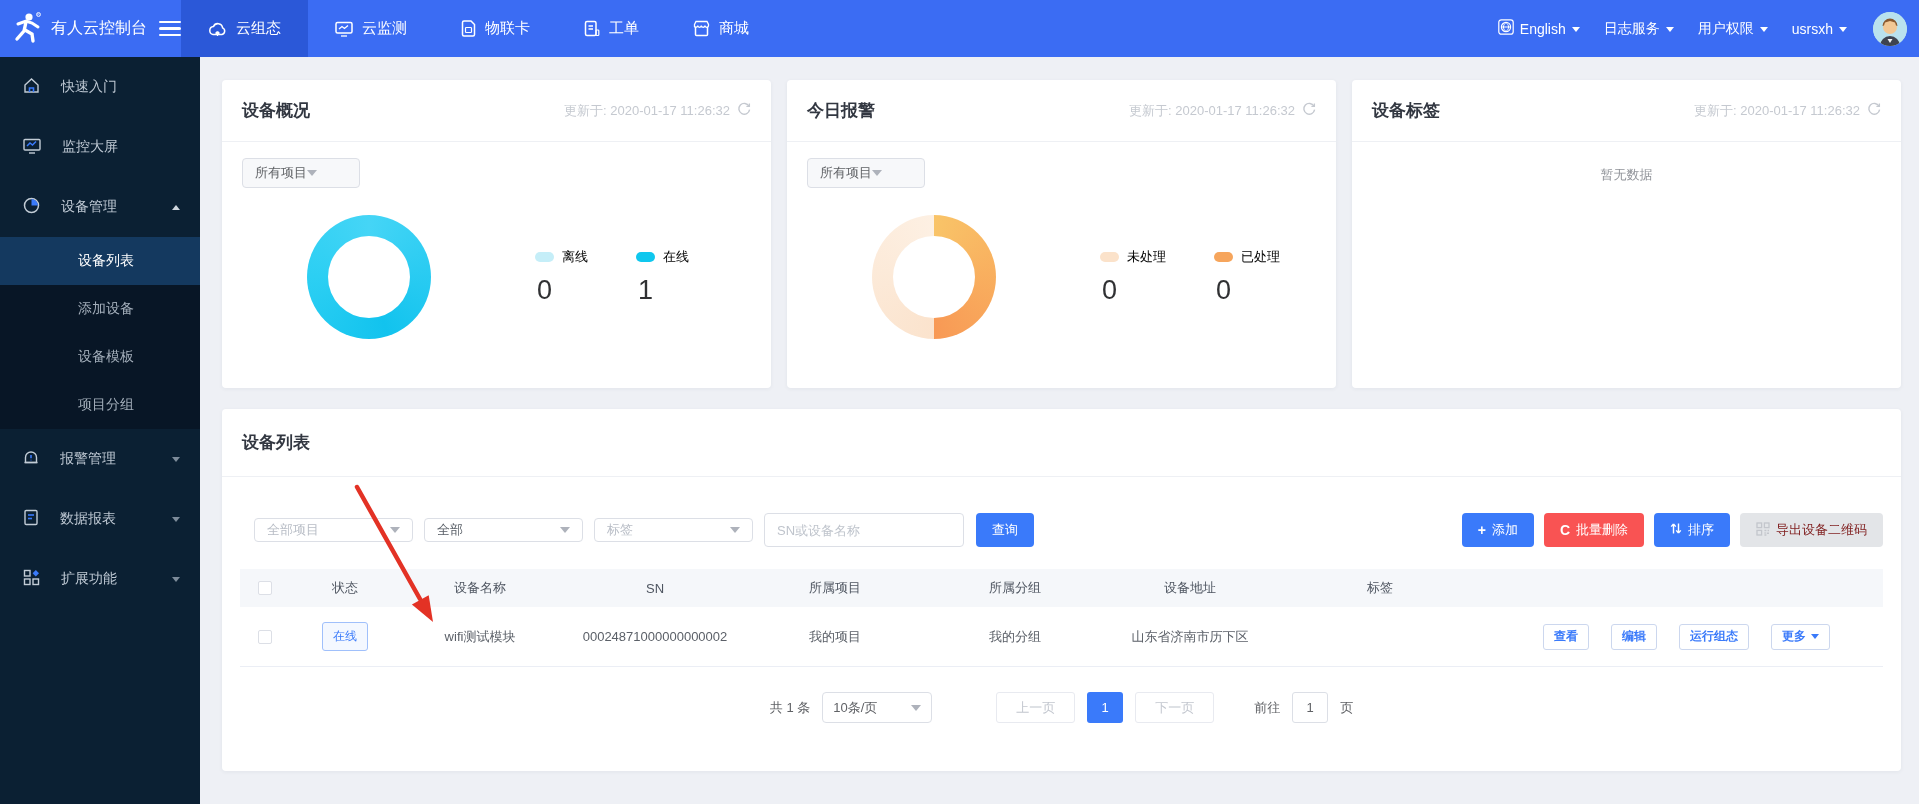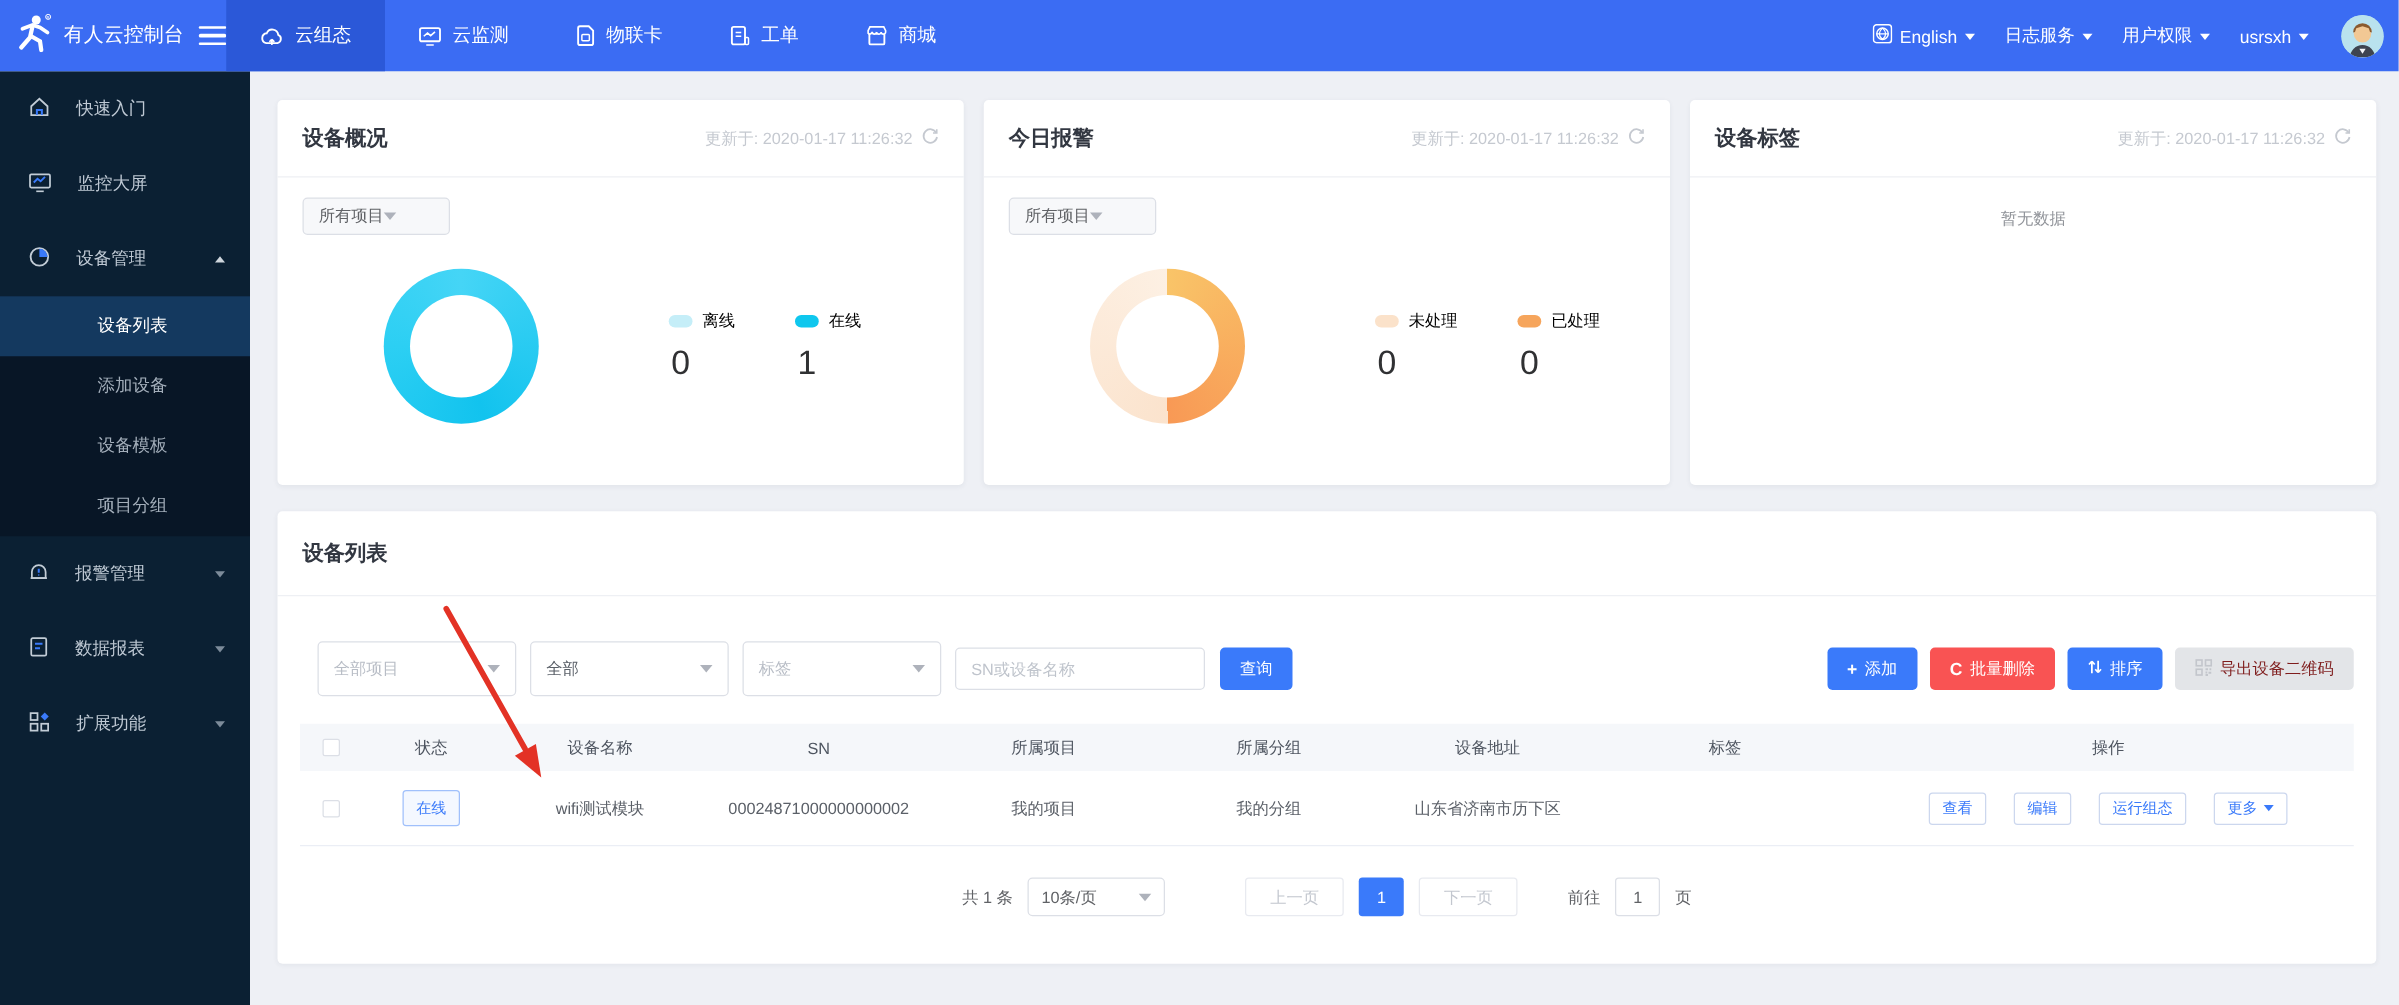--- a/index.html
+++ b/index.html
@@ -53,21 +53,21 @@
   .legend-top { display:flex; align-items:center; gap:8px; }
   .swatch { width:19px; height:10px; border-radius:5px; }
   .legend-label { font-size:13px; color:#000000; }
   .legend-num { font-size:27px; color:#303133; margin-top:9px; padding-left:2px; }
   .empty-text { text-align:center; font-size:13px; color:#909399; margin-top:24px; }
 
   
   .list-card { margin-top:21px; background:#fff; border-radius:4px; box-shadow:0 1px 4px rgba(31,45,61,.06); height:362px; position:relative; }
   .list-head { height:68px; display:flex; align-items:center; padding:0 20px; border-bottom:1px solid #eef0f4; }
   .toolbar { display:flex; align-items:center; margin:36px 18px 0 32px; }
-  .tb-select { width:159px; height:44px; border:1px solid #dcdfe6; border-radius:4px; background:#fff; display:flex; align-items:center; justify-content:space-between; padding:0 12px; font-size:13px; color:#b8bdc6; margin-right:11px; cursor:pointer; }
+  .tb-select { width:159px; height:24px; border:1px solid #dcdfe6; border-radius:4px; background:#fff; display:flex; align-items:center; justify-content:space-between; padding:0 12px; font-size:13px; color:#b8bdc6; margin-right:11px; cursor:pointer; }
   .tb-select.dark { color:#5a6068; }
   .tb-input { width:200px; height:34px; border:1px solid #dcdfe6; border-radius:4px; padding:0 12px; font-size:13px; color:#5a6068; margin-right:12px; outline:none; font-family:inherit; }
   .tb-input::placeholder { color:#bfc4cc; }
   .btn { height:34px; border:none; border-radius:4px; font-size:13px; color:#fff; display:flex; align-items:center; gap:6px; padding:0 16px; cursor:pointer; font-family:inherit; }
   .btn-blue { background:#3a7afa; }
   .btn-red { background:#f95353; }
   .btn-disabled { background:#e3e5e8; color:#7f1d1d; cursor:default; }
   .btn .ig { font-size:14px; font-weight:bold; line-height:1; }
   .tb-right { margin-left:auto; display:flex; gap:10px; }
 
@@ -81,21 +81,21 @@
   .col-name { width:160px; }
   .col-sn { width:190px; }
   .col-project { width:170px; }
   .col-group { width:190px; }
   .col-addr { width:160px; }
   .col-tag { width:220px; }
   .col-op { flex:1; }
   .checkbox { width:14px; height:14px; border:1px solid #dcdfe6; border-radius:2px; background:#fff; cursor:pointer; }
   .badge-online { display:inline-block; padding:5px 10px; border:1px solid #a0c0fb; color:#3a7afa; background:#f4f8ff; border-radius:3px; font-size:12px; }
   .op-group { display:flex; justify-content:center; align-items:center; gap:22px; }
-  .op-btn { height:26px; display:flex; align-items:center; gap:5px; padding:0 10px; background:#fff; border:1px solid #ccd7ee; border-radius:3px; color:#3a7afa; font-size:12px; cursor:pointer; font-family:inherit; }
+  .op-btn { height:26px; display:flex; align-items:center; gap:5px; padding:0 10px; background:#fff; border:1px solid #ccd7ee; border-radius:3px; color:#3a7afa; font-size:12px; cursor:pointer; font-family:inherit;font-weight:bold; }
   .caret-b { width:0; height:0; border-left:4px solid transparent; border-right:4px solid transparent; border-top:5px solid #3a7afa; }
 
   .pagination { display:flex; align-items:center; justify-content:center; margin-top:25px; font-size:13px; color:#606266; gap:12px; }
   .pg-select { width:110px; height:31px; border:1px solid #dcdfe6; border-radius:4px; display:flex; align-items:center; justify-content:space-between; padding:0 10px; color:#606266; cursor:pointer; }
   .pg-btn { min-width:79px; height:31px; background:#fff; border:1px solid #e8eaf0; border-radius:3px; color:#c3c7cf; font-size:13px; display:flex; align-items:center; justify-content:center; cursor:default;font-family:Liberation Serif, serif; }
   .pg-cur { width:36px; height:31px; background:#3a7afa; color:#fff; border-radius:3px; display:flex; align-items:center; justify-content:center; cursor:pointer; }
   .pg-input { width:36px; height:31px; border:1px solid #dcdfe6; border-radius:3px; text-align:center; font-size:13px; color:#606266; outline:none; font-family:inherit; }
   .pg-gap { width:40px; }
 
   .arrow-overlay { position:absolute; top:0; left:0; width:1919px; height:804px; pointer-events:none; z-index:40; }
@@ -456,21 +456,20 @@
           <div class="col-check">
               <span class="checkbox"></span>
             </div>
           <div class="t-cell col-status">状态</div>
           <div class="t-cell col-name">设备名称</div>
           <div class="t-cell col-sn">SN</div>
           <div class="t-cell col-project">所属项目</div>
           <div class="t-cell col-group">所属分组</div>
           <div class="t-cell col-addr">设备地址</div>
           <div class="t-cell col-tag">标签</div>
-          <div class="t-cell col-op">操作</div>
         </div>
         <div class="t-row t-body">
           <div class="col-check">
               <span class="checkbox"></span>
             </div>
           <div class="t-cell col-status">
             <span class="badge-online">在线</span>
           </div>
           <div class="t-cell col-name">wifi测试模块</div>
           <div class="t-cell col-sn">00024871000000000002</div>

